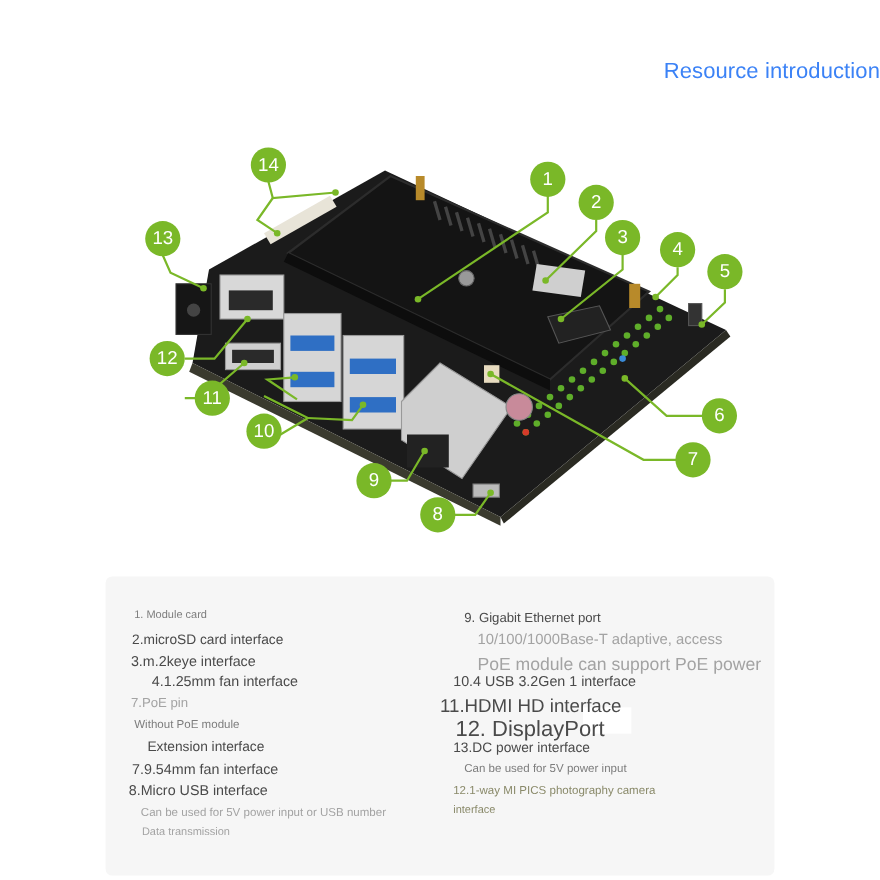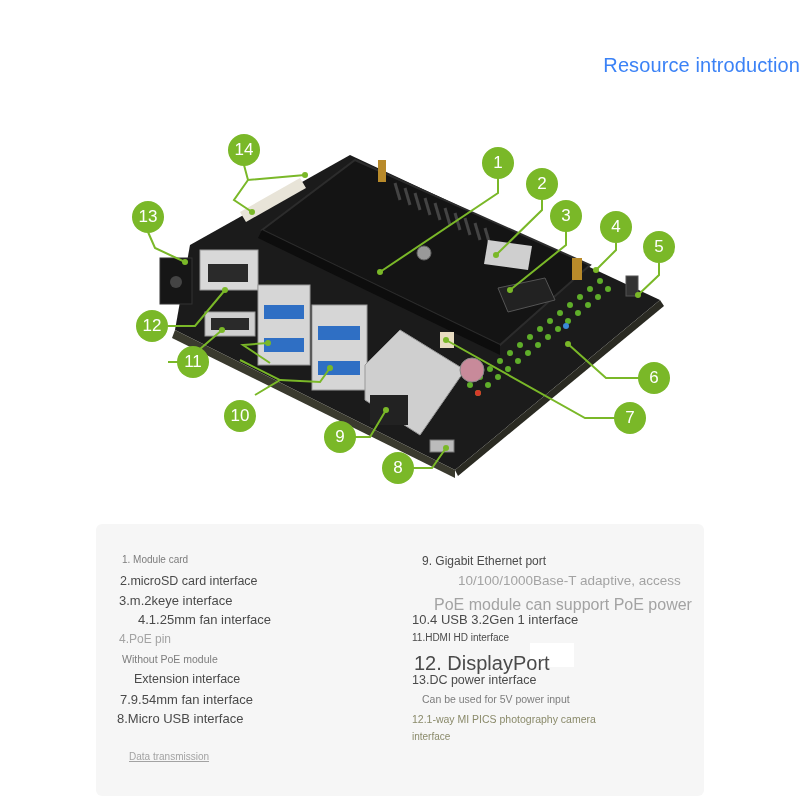--- a/index.html
+++ b/index.html
@@ -165,44 +165,45 @@
   
   <div class="callout" style="left:482px;top:147px;">1</div>
   <div class="callout" style="left:526px;top:168px;">2</div>
   <div class="callout" style="left:550px;top:200px;">3</div>
   <div class="callout" style="left:600px;top:211px;">4</div>
   <div class="callout" style="left:643px;top:231px;">5</div>
   <div class="callout" style="left:638px;top:362px;">6</div>
   <div class="callout" style="left:614px;top:402px;">7</div>
   <div class="callout" style="left:382px;top:452px;">8</div>
   <div class="callout" style="left:324px;top:421px;">9</div>
-  <div class="callout" style="left:224px;top:400px;">10</div>
+  <div class="callout" style="left:224px;top:376px;">10</div>
   <div class="callout" style="left:136px;top:346px;margin-left:41px;">11</div>
   <div class="callout" style="left:136px;top:310px;">12</div>
   <div class="callout" style="left:132px;top:201px;">13</div>
   <div class="callout" style="left:228px;top:134px;">14</div>
 </div>
 
 <div class="legend">
   <div class="white-patch" style="left:434px;top:119px;width:44px;height:24px;"></div>
 
   <div class="li c-mid" style="left:26px;top:30px;font-size:10px;">1. Module card</div>
   <div class="li c-dark" style="left:24px;top:50px;font-size:12.5px;">2.microSD card interface</div>
   <div class="li c-dark" style="left:23px;top:69px;font-size:13px;">3.m.2keye interface</div>
   <div class="li c-dark" style="left:22px;top:88px;font-size:13px;margin-left:20px;">4.1.25mm fan interface</div>
-  <div class="li c-light" style="left:23px;top:108px;font-size:12px;">4.PoE pin</div>
+  <div class="li c-light" style="left:23px;top:108px;font-size:12px;">7.PoE pin</div>
   <div class="li c-mid" style="left:26px;top:129px;font-size:10.5px;">Without PoE module</div>
   <div class="li c-dark" style="left:38px;top:148px;font-size:12.5px;">Extension interface</div>
   <div class="li c-dark" style="left:24px;top:168px;font-size:13px;">7.9.54mm fan interface</div>
   <div class="li c-dark" style="left:21px;top:187px;font-size:13px;">8.Micro USB interface</div>
-  <div class="li c-light" style="left:33px;top:227px;font-size:10px;text-decoration:underline;">Data transmission</div>
+  <div class="li c-light" style="left:32px;top:209px;font-size:10.5px;">Can be used for 5V power input or USB number</div>
+  <div class="li c-light" style="left:33px;top:227px;font-size:10px;">Data transmission</div>
 
   <div class="li c-dark" style="left:326px;top:30px;font-size:12px;">9. Gigabit Ethernet port</div>
-  <div class="li c-light" style="left:338px;top:49px;font-size:13.5px;margin-left:24px;">10/100/1000Base-T adaptive, access</div>
+  <div class="li c-light" style="left:338px;top:49px;font-size:13.5px;">10/100/1000Base-T adaptive, access</div>
   <div class="li c-light" style="left:338px;top:72px;font-size:16px;">PoE module can support PoE power</div>
   <div class="li c-dark" style="left:316px;top:88px;font-size:13px;">10.4 USB 3.2Gen 1 interface</div>
-  <div class="li c-dark" style="left:316px;top:108px;font-size:10px;">11.HDMI HD interface</div>
+  <div class="li c-dark" style="left:304px;top:108px;font-size:17px;">11.HDMI HD interface</div>
   <div class="li c-dark" style="left:318px;top:128px;font-size:20px;">12. DisplayPort</div>
   <div class="li c-dark" style="left:316px;top:149px;font-size:12.5px;">13.DC power interface</div>
   <div class="li c-mid" style="left:326px;top:169px;font-size:10.5px;">Can be used for 5V power input</div>
   <div class="li c-olive" style="left:316px;top:189px;font-size:10.5px;">12.1-way MI PICS photography camera</div>
   <div class="li c-olive" style="left:316px;top:207px;font-size:10px;">interface</div>
 </div>
 
 </body></html>

